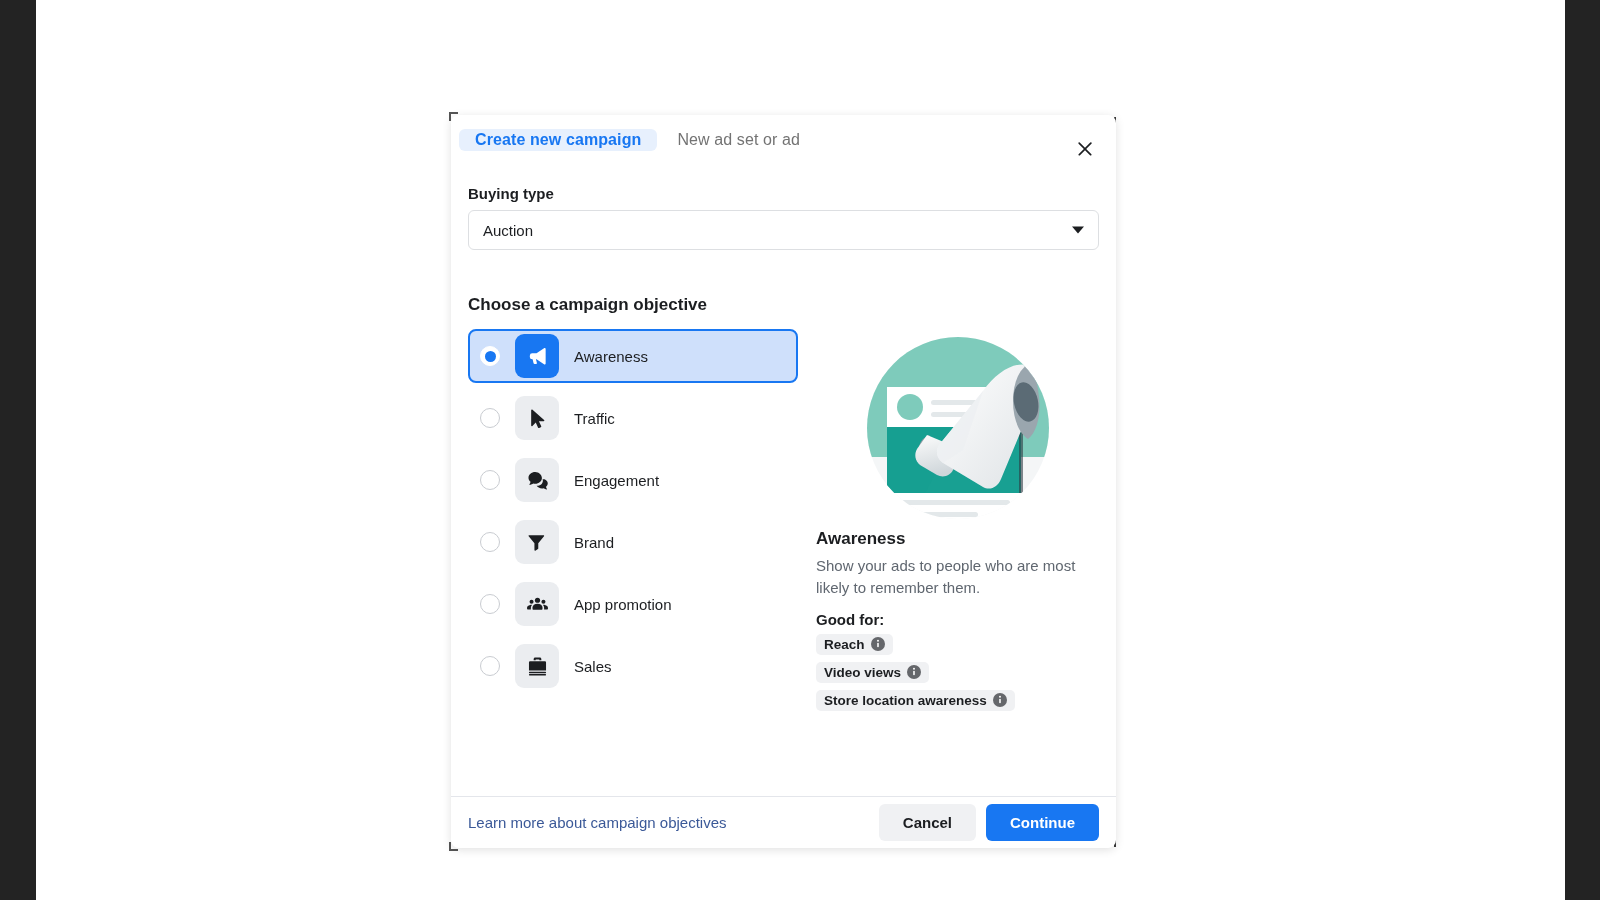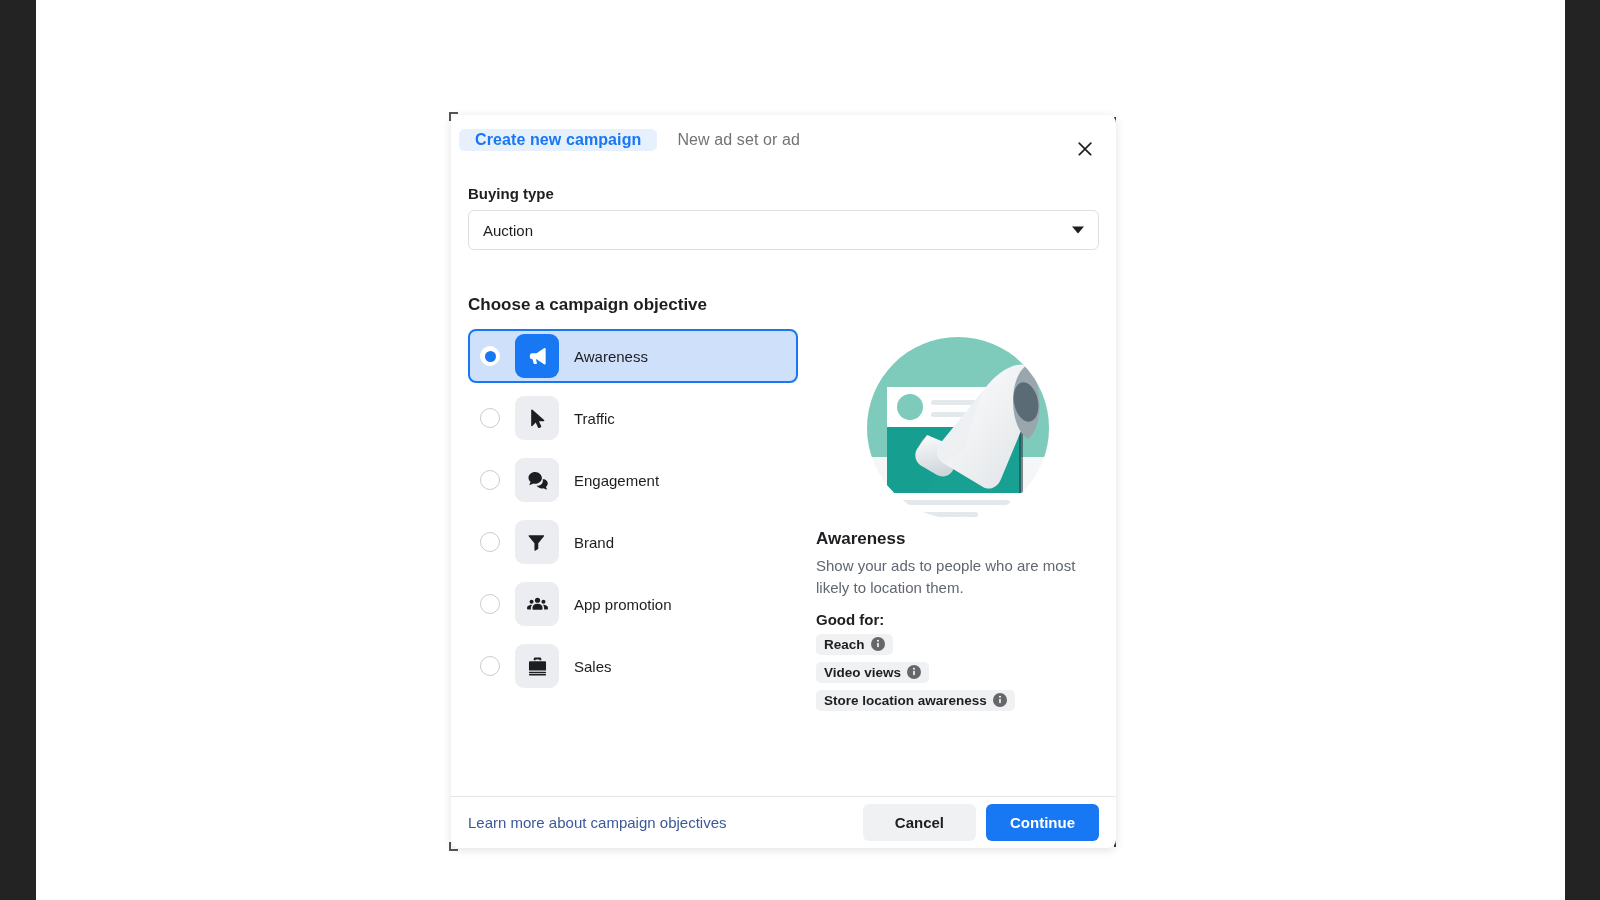--- a/index.html
+++ b/index.html
@@ -115,21 +115,21 @@
 
   
   .footer {
     position: absolute; left: 0; right: 0; bottom: 0; height: 52px;
     border-top: 1px solid #e4e6eb;
     display: flex; align-items: center; padding: 0 17px;
   }
   .learn-link { font-size: 15px; color: #3b5998; text-decoration: none; cursor: pointer; }
   .footer-spacer { flex: 1; }
   .btn { border: none; border-radius: 6px; font-size: 15px; font-weight: 700; cursor: pointer; font-family: inherit; }
-  .btn-cancel { background: #f0f1f3; color: #1c1e21; padding: 10px 32px; margin-right: 10px; margin-left: 20px; }
+  .btn-cancel { background: #f0f1f3; color: #1c1e21; padding: 10px 24px; margin-right: 10px; margin-left: 20px; }
   .btn-continue { background: #1877f2; color: #ffffff; padding: 10px 24px; text-align: right; }
 </style>
 </head>
 <body>
 
 <div id="root">
 
   <div class="band left"></div>
   <div class="band right"></div>
 
@@ -273,21 +273,21 @@
               <path d="M58 104 C52 110 52 122 59 128 C66 134 76 132 80 124 L64 100 Z" fill="#8e9aa3"></path>
               <path d="M62 100 L52 114 C49 119 50 126 55 130 L72 140 C78 143 85 141 88 135 L98 115 Z" fill="url(#cone)"></path>
               <path d="M162 30 C148 27 131 38 118 56 L74 110 C70 116 72 124 78 128 L118 152 C125 156 133 152 136 144 L166 72 C172 56 172 38 162 30 Z" fill="url(#horn)"></path>
               <path d="M162 30 C153 36 148 50 148 66 C148 84 154 98 163 104 C172 97 176 80 174 62 C172 44 169 33 162 30 Z" fill="#9aa6ae"></path>
               <ellipse cx="161" cy="67" rx="12" ry="20" transform="rotate(-12 161 67)" fill="#5b6b75"></ellipse>
               <path d="M118 56 L98 115 L78 128 C72 124 70 116 74 110 Z" fill="#eceff1" opacity=".75"></path>
             </g>
           </svg>
 
           <div class="detail-title">Awareness</div>
-          <div class="detail-desc">Show your ads to people who are most likely to location them.</div>
+          <div class="detail-desc">Show your ads to people who are most likely to remember them.</div>
           <div class="good-for">Good for:</div>
 
           <div class="badges">
             <div class="badge-row"><span class="badge">
               <span>Reach</span>
               <svg class="info-icon" viewBox="0 0 16 16">
                     <circle cx="8" cy="8" r="8" fill="#65676b"></circle>
                     <rect x="7.1" y="6.6" width="1.8" height="5.2" rx=".9" fill="#fff"></rect>
                     <circle cx="8" cy="4.3" r="1.1" fill="#fff"></circle>
                   </svg>

